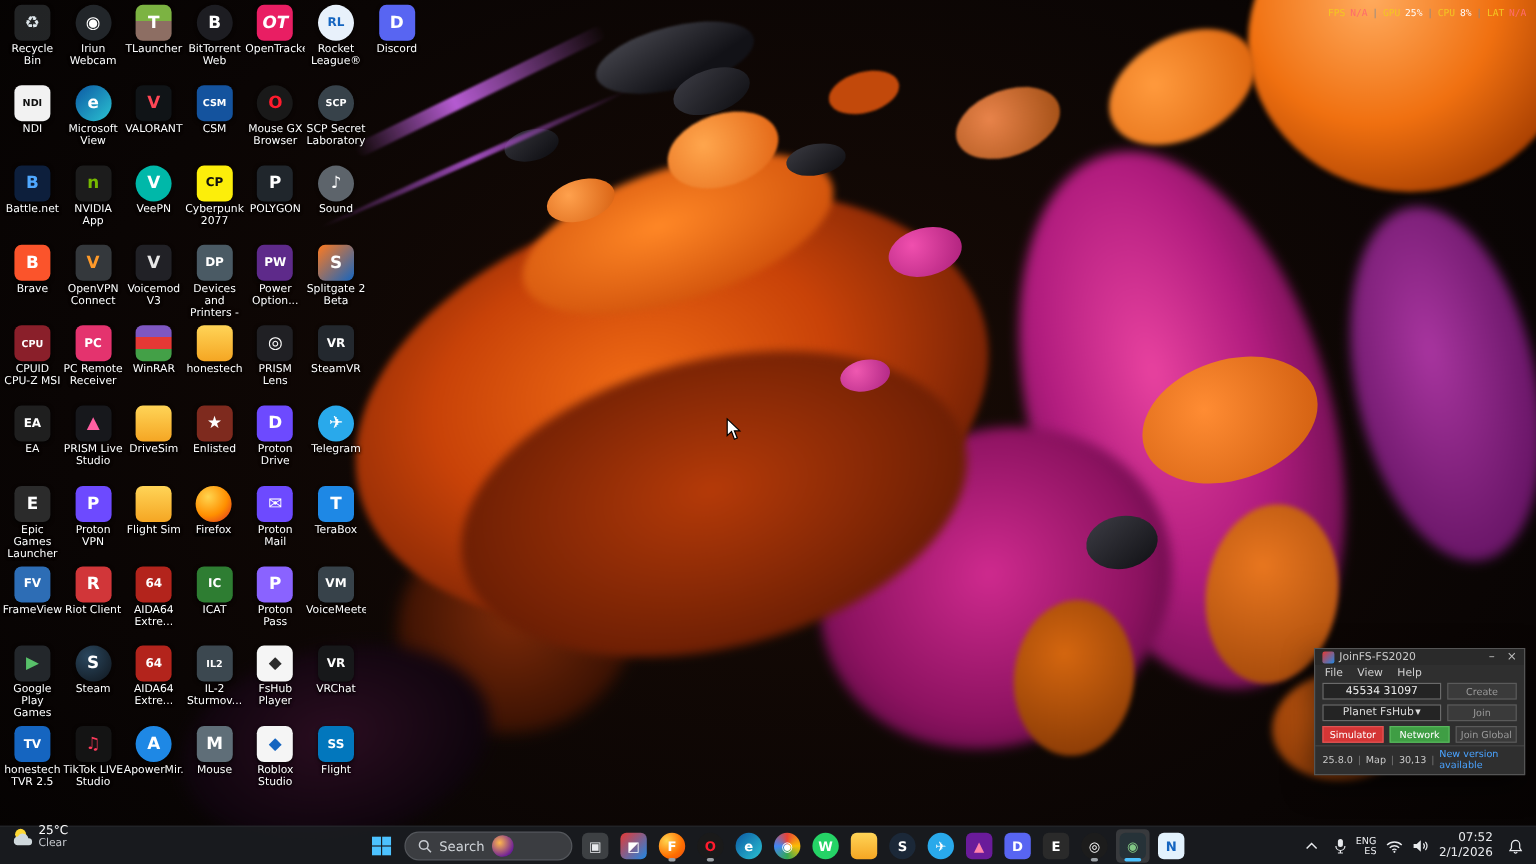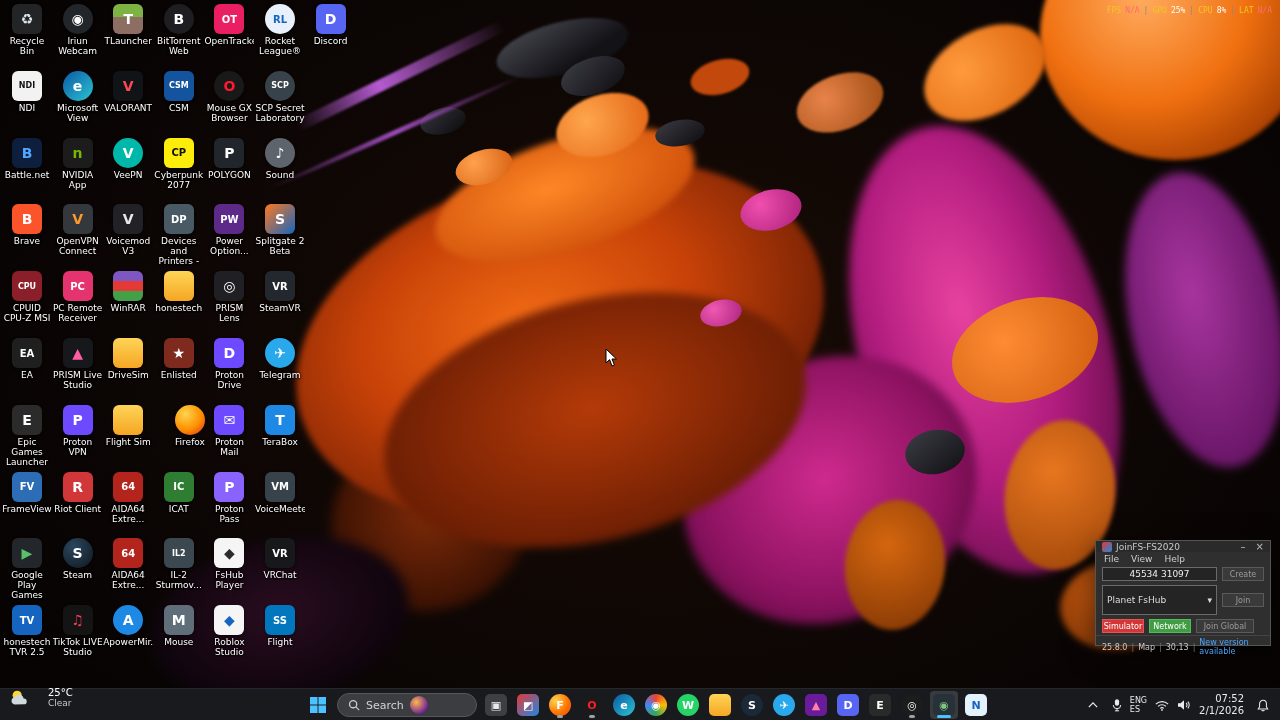--- a/index.html
+++ b/index.html
@@ -65,54 +65,54 @@
     display:flex;flex-direction:column;font-size:10px;color:#ddd}
   #jf-title{height:18px;display:flex;align-items:center;gap:4px;padding:0 6px;background:#2a2a2a}
   .jf-ico{width:10px;height:10px;border-radius:2px;background:linear-gradient(135deg,#e53935,#1e88e5)}
   #jf-title .t{color:#c9c9c9;font-size:9px}
   #jf-controls{margin-left:auto;display:flex;gap:10px;color:#bbb;font-size:10px}
   #jf-controls span{cursor:default}
   #jf-menu{display:flex;gap:12px;padding:2px 8px 1px;color:#cfcfcf;font-size:9px}
   .jf-row{display:flex;align-items:center;gap:5px;padding:2px 6px}
   .jf-input{flex:1;height:14px;background:#242424;border:1px solid #6a6a6a;color:#eee;
     display:flex;align-items:center;justify-content:center;font-size:9px}
-  .jf-select{flex:1;height:30px;background:#242424;border:1px solid #6a6a6a;color:#ddd;
-    display:flex;align-items:center;justify-content:space-between;padding:0 4px;font-size:9px}
-  .jf-btn{width:42px;height:14px;background:#3a3a3a;border:1px solid #5a5a5a;color:#9a9a9a;
+  .jf-select{flex:1;height:14px;background:#242424;border:1px solid #6a6a6a;color:#ddd;
+    display:flex;align-items:center;justify-content:space-between;padding:0 16px;font-size:9px}
+  .jf-btn{width:58px;height:14px;background:#3a3a3a;border:1px solid #5a5a5a;color:#9a9a9a;
     display:flex;align-items:center;justify-content:center;font-size:8px}
   .jf-sim{background:#d43535;border-color:#e05555;color:#fff}
   .jf-net{background:#3f9e44;border-color:#58b85d;color:#fff}
   .jf-global{width:58px}
   #jf-status{margin-top:auto;display:flex;gap:4px;align-items:center;padding:2px 6px 3px;
     font-size:8px;color:#c9c9c9;border-top:1px solid #444}
   #jf-status .sep{color:#777}
   #jf-status .link{color:#4aa3ff}
 
   
   #taskbar{position:absolute;left:0;bottom:0;width:1280px;height:32px;z-index:50;
     background:rgba(26,28,32,.93);border-top:1px solid rgba(255,255,255,.06);
     display:flex;align-items:center}
-  #weather{position:absolute;left:8px;top:0;height:18px;display:flex;align-items:center;gap:18px;color:#fff}
+  #weather{position:absolute;left:8px;top:0;height:18px;display:flex;align-items:center;gap:2px;color:#fff}
   #weather .wt{font-size:10px;line-height:11px}
   #weather .dim{color:#c5c9ce;font-size:9px}
   #tb-center{position:absolute;left:304px;top:0;height:32px;display:flex;align-items:center;gap:5px}
   .tbslot{width:28px;height:28px;border-radius:4px;display:flex;align-items:center;justify-content:center;position:relative}
   .tbslot.active{background:rgba(255,255,255,.14)}
   .tbslot.small{width:22px}
   .tbicon{width:22px;height:22px;border-radius:5px;display:flex;align-items:center;justify-content:center;
     font-size:11px;font-weight:bold}
   .tbicon.circle{border-radius:50%}
   .runbar{position:absolute;bottom:1px;left:50%;transform:translateX(-50%);width:6px;height:3px;border-radius:2px;background:#9ba1a6}
   .runbar.wide{width:14px;background:#4cc2ff}
   #search{height:24px;border-radius:12px;background:#3b3d41;border:1px solid #54575c;display:flex;
     align-items:center;gap:6px;padding:0 4px 0 10px;color:#cfd3d8;font-size:11px;min-width:140px}
   #search .thumb{width:18px;height:18px;border-radius:50%;background:radial-gradient(circle at 35% 35%,#ffb74d,#6a1b9a 75%)}
   #tb-icons{display:flex;align-items:center;gap:4px}
   #tray{position:absolute;right:6px;top:0;height:32px;display:flex;align-items:center;gap:8px;color:#fff}
-  .tray-txt{font-size:8px;line-height:9px;text-align:left;color:#e8eaed}
+  .tray-txt{font-size:8px;line-height:9px;text-align:right;color:#e8eaed}
   #clock{font-size:10px;line-height:12px;text-align:right;color:#e8eaed}
 </style>
 </head>
 <body>
 
 <div id="screen">
 
   <div id="wallpaper">
     <div class="blob b27"></div>
     <div class="blob b28"></div>
@@ -295,38 +295,38 @@
         <div class="dlabel">Devices and Printers - ...</div>
       </div>
       <div class="dicon" style="left: 153.8px; top: 271.2px;">
         <div class="dglyph" style="background: linear-gradient(rgb(255, 212, 87), rgb(245, 166, 35)); color: rgb(255, 255, 255);"></div>
         <div class="dlabel">honestech</div>
       </div>
       <div class="dicon" style="left: 153.8px; top: 338px;">
         <div class="dglyph" style="background: rgb(126, 42, 30); color: rgb(255, 255, 255); font-size: 14px;">★</div>
         <div class="dlabel">Enlisted</div>
       </div>
-      <div class="dicon" style="left: 165px; top: 404.8px; text-decoration: underline;">
+      <div class="dicon" style="left: 153px; top: 404.8px; text-decoration: underline;">
         <div class="dglyph circle" style="background: radial-gradient(circle at 35% 30%, rgb(255, 213, 79), rgb(255, 143, 0) 55%, rgb(230, 74, 25) 85%); color: rgb(255, 255, 255);"></div>
         <div class="dlabel">Firefox</div>
       </div>
       <div class="dicon" style="left: 153.8px; top: 471.6px;">
         <div class="dglyph" style="background: rgb(46, 125, 50); color: rgb(255, 255, 255); font-size: 10px;">IC</div>
         <div class="dlabel">ICAT</div>
       </div>
       <div class="dicon" style="left: 153.8px; top: 538.4px; align-items: center;">
         <div class="dglyph" style="background: rgb(60, 72, 80); color: rgb(255, 255, 255); font-size: 8px;">IL2</div>
         <div class="dlabel">IL-2 Sturmov...</div>
       </div>
       <div class="dicon" style="left: 153.8px; top: 605.2px;">
         <div class="dglyph" style="background: rgb(95, 110, 120); color: rgb(255, 255, 255); font-size: 14px;">M</div>
         <div class="dlabel">Mouse</div>
       </div>
       <div class="dicon" style="left: 204.4px; top: 4px;">
-        <div class="dglyph" style="background: rgb(233, 30, 99); color: rgb(255, 255, 255); font-size: 10px;">OT</div>
+        <div class="dglyph" style="background: rgb(233, 30, 99); color: rgb(255, 255, 255); font-size: 14px; font-style: italic;">OT</div>
         <div class="dlabel">OpenTracker</div>
       </div>
       <div class="dicon" style="left: 204.4px; top: 70.8px;">
         <div class="dglyph circle" style="background: rgb(25, 25, 25); color: rgb(255, 27, 45); font-size: 14px;">O</div>
         <div class="dlabel">Mouse GX Browser</div>
       </div>
       <div class="dicon" style="left: 204.4px; top: 137.6px;">
         <div class="dglyph" style="background: rgb(32, 38, 44); color: rgb(255, 255, 255); font-size: 14px;">P</div>
         <div class="dlabel">POLYGON</div>
       </div>

